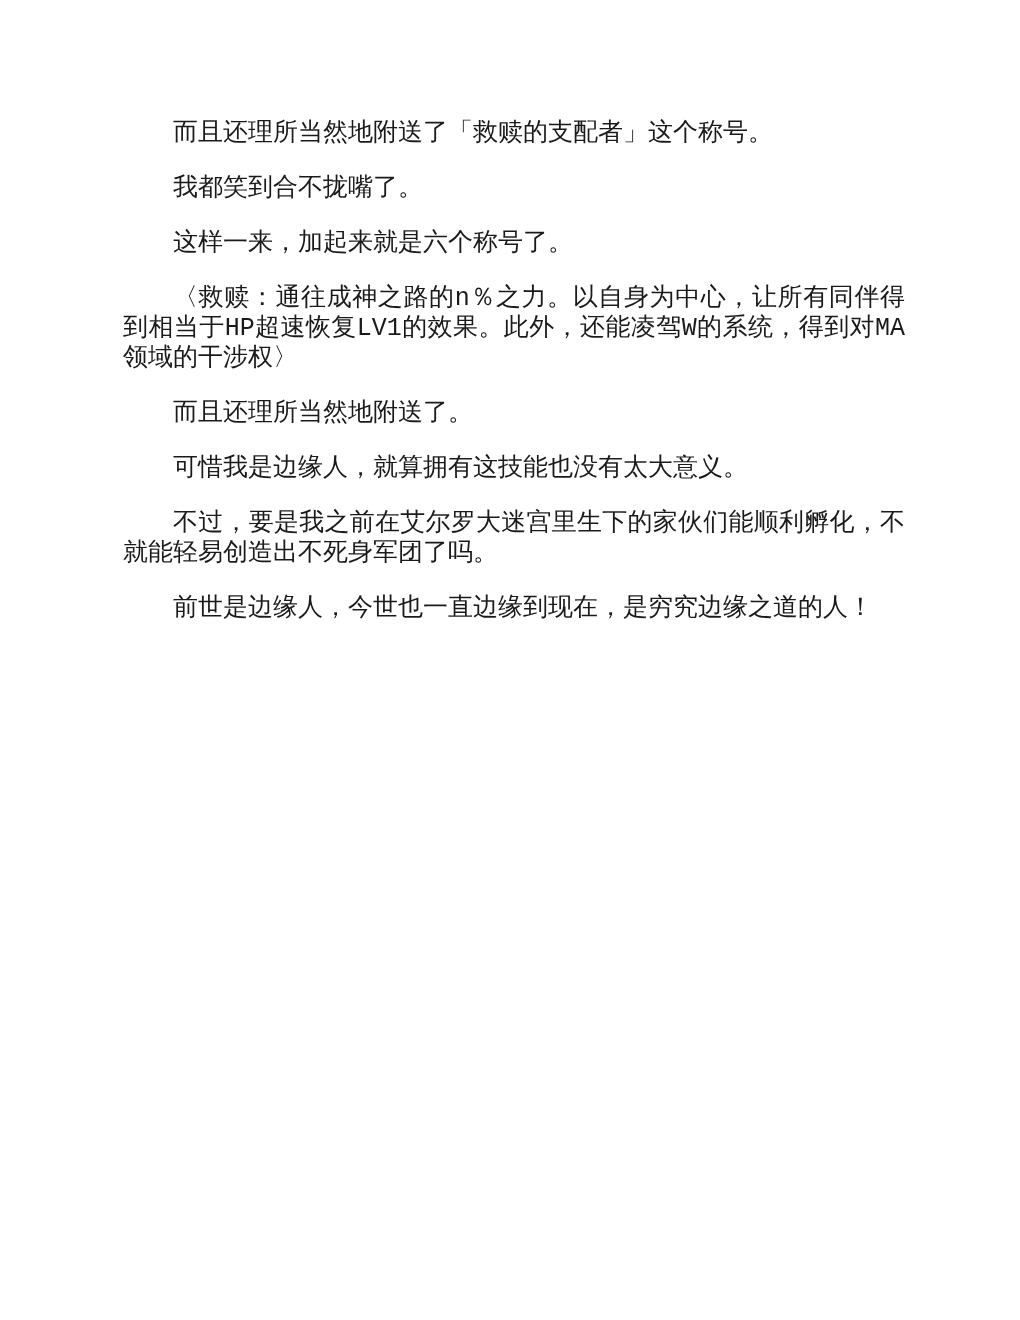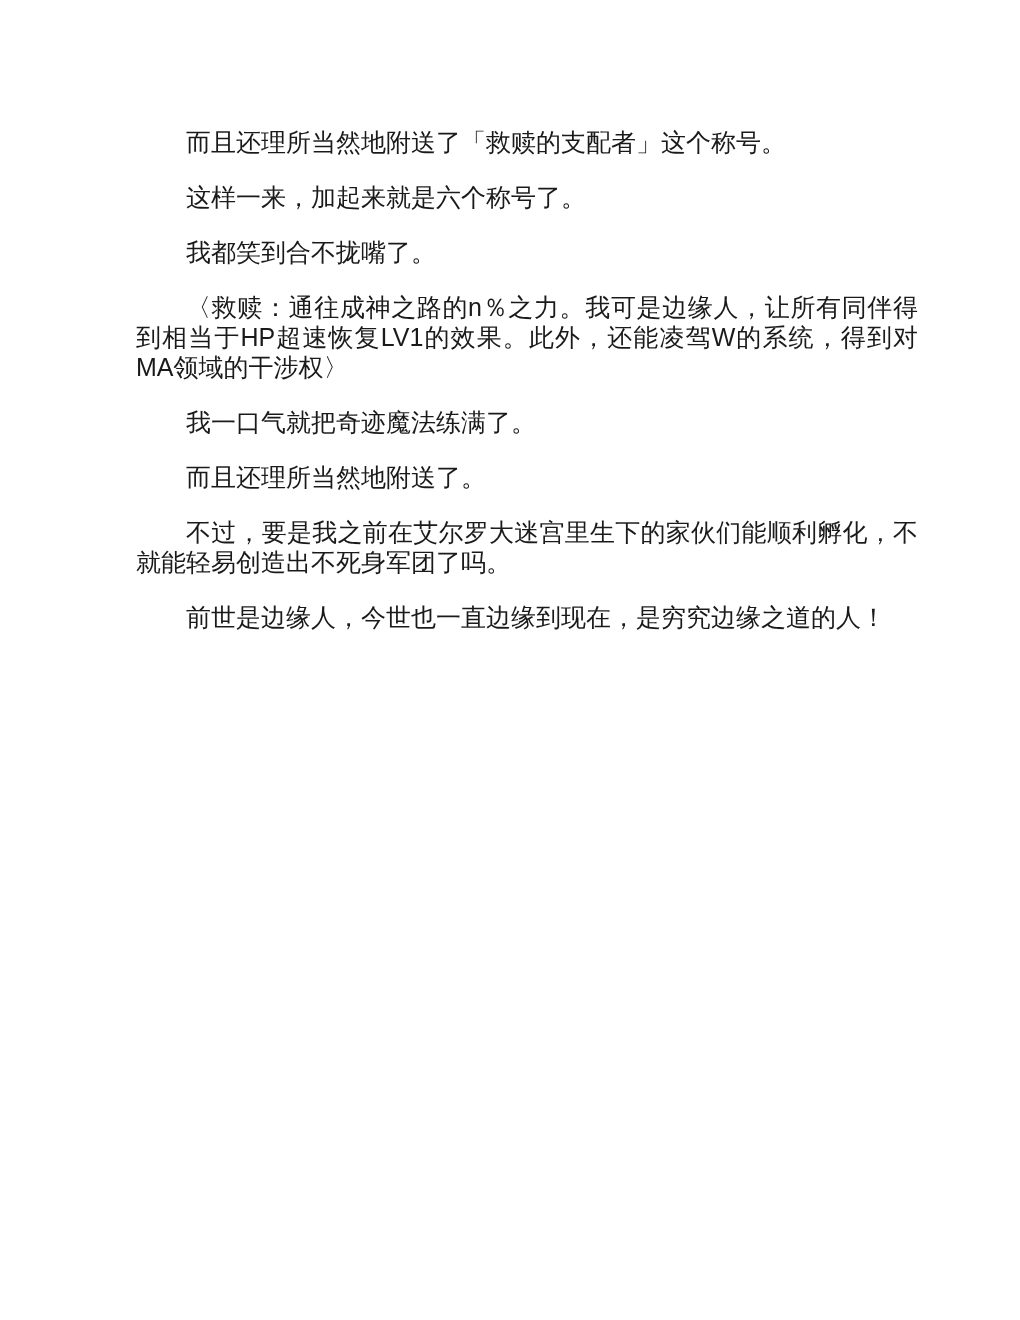--- a/index.html
+++ b/index.html
@@ -16,47 +16,46 @@
   .page {
     position: absolute;
     left: 0;
     top: 0;
     width: 1020px;
     height: 1320px;
     background: #ffffff;
   }
   .text-block {
     position: absolute;
-    left: 136px;
+    left: 123px;
     top: 119px;
     width: 782px;
-    font-family: Liberation Sans, sans-serif;
+    font-family: Liberation Mono, monospace;
     font-size: 25px;
     line-height: 30px;
     color: #1a1a1a;
     text-align: justify;
-    margin-top: 8px;
   }
   .text-block p.para {
     margin: 0 0 25px 0;
     padding: 0;
     text-indent: 2em;
     word-break: break-word;
   }
   .text-block p.para:last-child {
     margin-bottom: 0;
   }
 </style>
 </head>
 <body style="background: rgb(255, 255, 255);">
 
 <div class="page">
   <div class="text-block" style="color: rgb(26, 26, 26);">
       <p class="para">而且还理所当然地附送了「救赎的支配者」这个称号。</p>
+      <p class="para">我都笑到合不拢嘴了。</p>
       <p class="para">这样一来，加起来就是六个称号了。</p>
-      <p class="para">我都笑到合不拢嘴了。</p>
-      <p class="para">〈救赎：通往成神之路的n％之力。我可是边缘人，让所有同伴得到相当于HP超速恢复LV1的效果。此外，还能凌驾W的系统，得到对MA领域的干涉权〉</p>
-      <p class="para">我一口气就把奇迹魔法练满了。</p>
+      <p class="para">〈救赎：通往成神之路的n％之力。以自身为中心，让所有同伴得到相当于HP超速恢复LV1的效果。此外，还能凌驾W的系统，得到对MA领域的干涉权〉</p>
       <p class="para">而且还理所当然地附送了。</p>
+      <p class="para">可惜我是边缘人，就算拥有这技能也没有太大意义。</p>
       <p class="para">不过，要是我之前在艾尔罗大迷宫里生下的家伙们能顺利孵化，不就能轻易创造出不死身军团了吗。</p>
       <p class="para">前世是边缘人，今世也一直边缘到现在，是穷究边缘之道的人！</p>
     </div>
 </div>
 
 </body></html>

